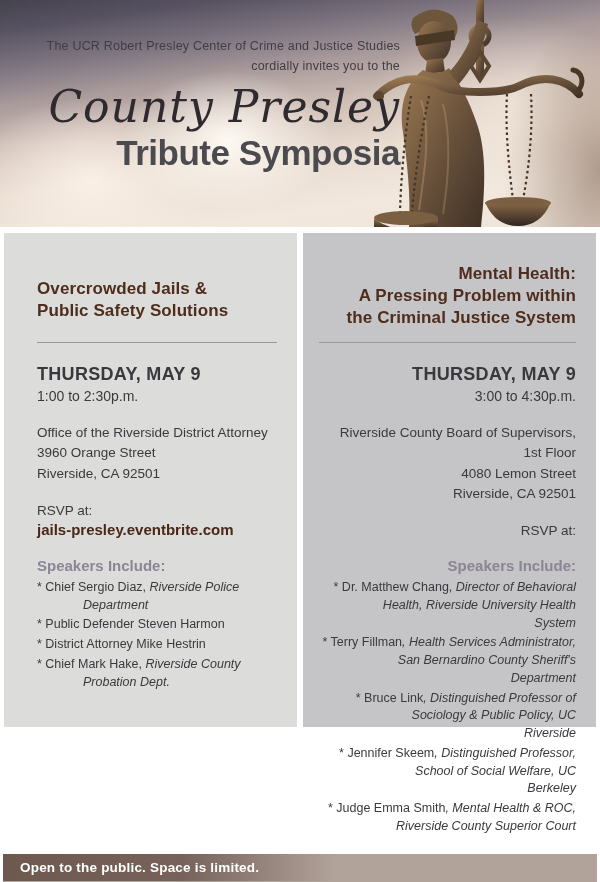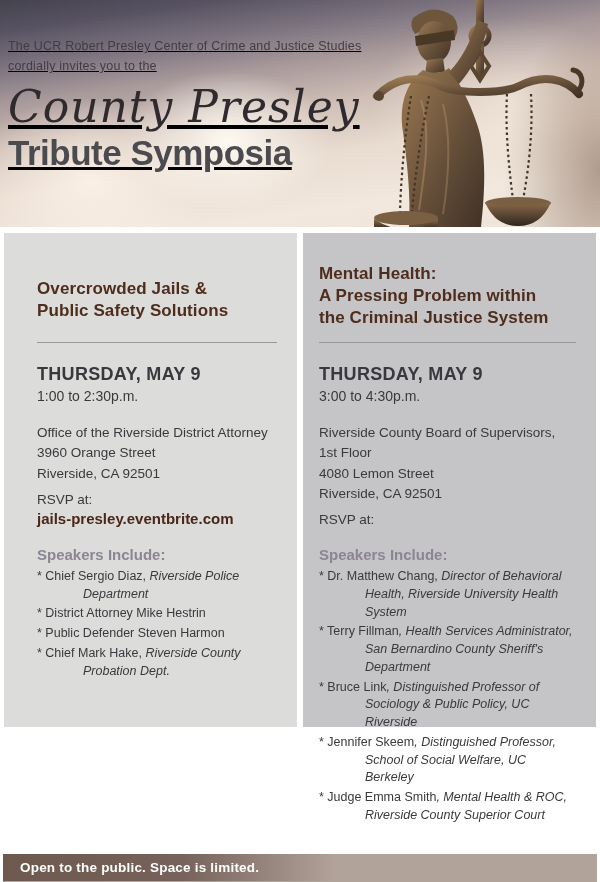--- a/index.html
+++ b/index.html
@@ -12,21 +12,21 @@
     width: 600px; height: 227px;
     overflow: hidden;
     background:
       radial-gradient(150px 100px at 38% 62%, rgba(255,252,245,0.95), rgba(255,252,245,0) 70%),
       radial-gradient(180px 120px at 15% 80%, rgba(252,242,232,0.9), rgba(252,242,232,0) 70%),
       radial-gradient(130px 200px at 100% 75%, rgba(110,80,62,0.5), rgba(110,80,62,0) 75%),
       radial-gradient(200px 120px at 85% 45%, rgba(250,240,228,0.55), rgba(250,240,228,0) 70%),
       linear-gradient(172deg, #45434e 0%, #575262 10%, #7d7480 22%, #a99a9b 34%, #cfbfb6 48%, #e9dcd1 64%, #f2e8de 82%, #eee3d8 100%);
   }
   .statue { position: absolute; top: 0; right: 0; }
-  .hero-text { position: absolute; top: 36px; left: 8px; width: 400px; text-align: left; text-decoration: underline; }
+  .hero-text { position: absolute; top: 36px; left: 0; width: 400px; text-align: right; }
   .invite { font-size: 12.5px; line-height: 1.6; color: #3f3d44; letter-spacing: 0.2px; }
   .script-title {
     margin-top: 7px;
     font-family: "DejaVu Serif", serif;
     font-style: italic;
     font-size: 44px;
     line-height: 1.1;
     color: #2e2a2d;
     letter-spacing: 1px;
   }
@@ -35,35 +35,35 @@
     font-size: 35px;
     font-weight: bold;
     color: #4b4a4f;
     letter-spacing: -0.5px;
   }
 
   
   .columns { display: flex; gap: 6px; margin: 6px 4px 0 4px; height: 618px; }
   .panel { width: 293px; height: 494px; padding: 30px 20px 0 33px; color: #3a393d; }
   .panel.left  { background: #dcdcdb; padding-left: 33px; }
-  .panel.right { background: #c5c4c7; padding-left: 16px; }
+  .panel.right { background: #c5c4c7; padding-left: 16px; text-align: right; }
 
   .title-box { height: 79px; }
   .panel-title {
     font-size: 17px; font-weight: bold; line-height: 1.3;
     color: #4f2d1c; white-space: pre-line; letter-spacing: 0.1px;
   }
   .panel.left .panel-title { padding-top: 15px; }
 
   .rule { border: 0; border-top: 1px solid #999999; margin: 0 0 21px 0; }
 
   .date { font-size: 18px; font-weight: bold; color: #39383c; letter-spacing: 0.3px; }
   .time { font-size: 14px; margin-top: 3px; }
   .venue { margin-top: 19px; font-size: 13.5px; line-height: 1.5; white-space: pre-line; }
-  .rsvp { margin-top: 8px; }
+  .rsvp { margin-top: 19px; }
   .rsvp-label { font-size: 13.5px; }
   .rsvp-url { display: block; margin-top: 3px; font-size: 15px; font-weight: bold; color: #4a2717; text-decoration: none; cursor: pointer; }
 
   .speakers-heading { margin-top: 19px; font-size: 15px; font-weight: bold; color: #8b8594; }
   .speakers { margin-top: 5px; list-style: none; font-size: 12.5px; line-height: 1.42; }
   .speaker { padding-left: 46px; text-indent: -46px; margin-top: 2px; }
   .speaker .name { font-weight: normal; }
   .speaker .detail { font-style: italic; }
 
   
@@ -149,22 +149,22 @@
     <div class="venue">Office of the Riverside District Attorney
 3960 Orange Street
 Riverside, CA 92501</div>
     <div class="rsvp">
       <div class="rsvp-label">RSVP at:</div>
       <a class="rsvp-url">jails-presley.eventbrite.com</a>
     </div>
     <div class="speakers-heading">Speakers Include:</div>
     <ul class="speakers">
       <li class="speaker"><span class="name">* Chief Sergio Diaz,</span><span class="detail"> Riverside Police Department</span></li>
+      <li class="speaker"><span class="name">* Public Defender Steven Harmon</span><span class="detail"></span></li>
       <li class="speaker"><span class="name">* District Attorney Mike Hestrin</span><span class="detail"></span></li>
-      <li class="speaker"><span class="name">* Public Defender Steven Harmon</span><span class="detail"></span></li>
       <li class="speaker"><span class="name">* Chief Mark Hake,</span><span class="detail"> Riverside County Probation Dept.</span></li>
     </ul>
   </section>
 
   <section class="panel right">
     <div class="title-box">
       <h2 class="panel-title">Mental Health:
 A Pressing Problem within
 the Criminal Justice System</h2>
     </div>

